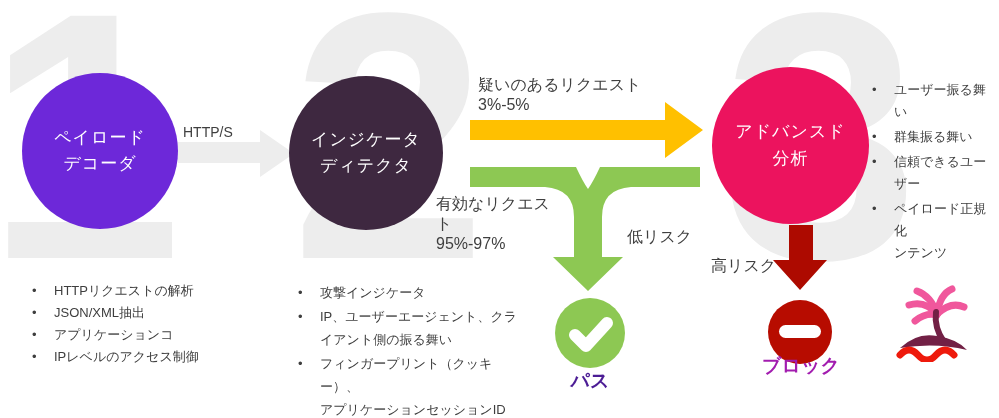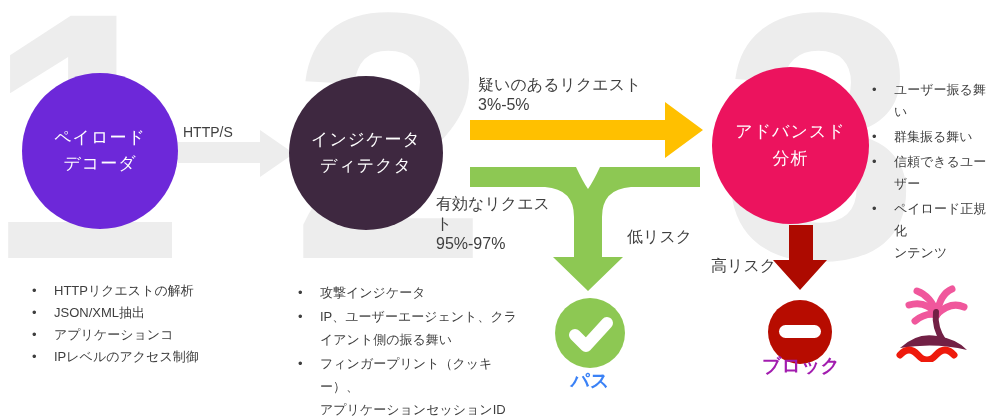--- a/index.html
+++ b/index.html
@@ -23,21 +23,21 @@
   .c2{left:289px;top:76px;width:154px;height:154px;background:#3e2840;}
   .c3{left:712px;top:67px;width:157px;height:157px;background:#ec135e;}
   .flowsvg{position:absolute;}
   .lbl{position:absolute;font-size:16px;color:#3f3f3f;white-space:pre-line;}
   .lbl-http{left:183px;top:124px;font-size:14px;}
   .lbl-susp{left:478px;top:75px;width:215px;text-align:left;}
   .lbl-valid{left:436px;top:194px;width:122px;line-height:1.25;}
   .lbl-low{left:627px;top:196px;margin-top:31px;}
   .lbl-high{left:711px;top:256px;}
   .outcome-lbl{position:absolute;font-size:19px;font-weight:700;text-align:center;}
-  .pass-lbl{left:550px;top:368px;width:80px;color:#3b82f6;}
+  .pass-lbl{left:550px;top:368px;width:80px;color:#4c1d95;}
   .block-lbl{left:758px;top:353px;width:86px;color:#a21caf;font-family:Liberation Mono, monospace;}
   ul.blist{list-style:none;margin:0;padding:0;position:absolute;font-size:13px;color:#3e3e3e;}
   ul.blist li{display:flex;align-items:flex-start;}
   ul.blist .dot{width:22px;flex:0 0 22px;text-align:left;padding-left:2px;}
   ul.blist .btxt{white-space:pre-line;}
   .blist1{left:30px;top:284px;width:240px;}
   .blist1 li{margin-bottom:8px;line-height:14px;}
   .blist2{left:296px;top:281px;width:225px;}
   .blist2 li{margin-bottom:1px;line-height:23px;}
   .blist3{left:870px;top:79px;width:128px;}

